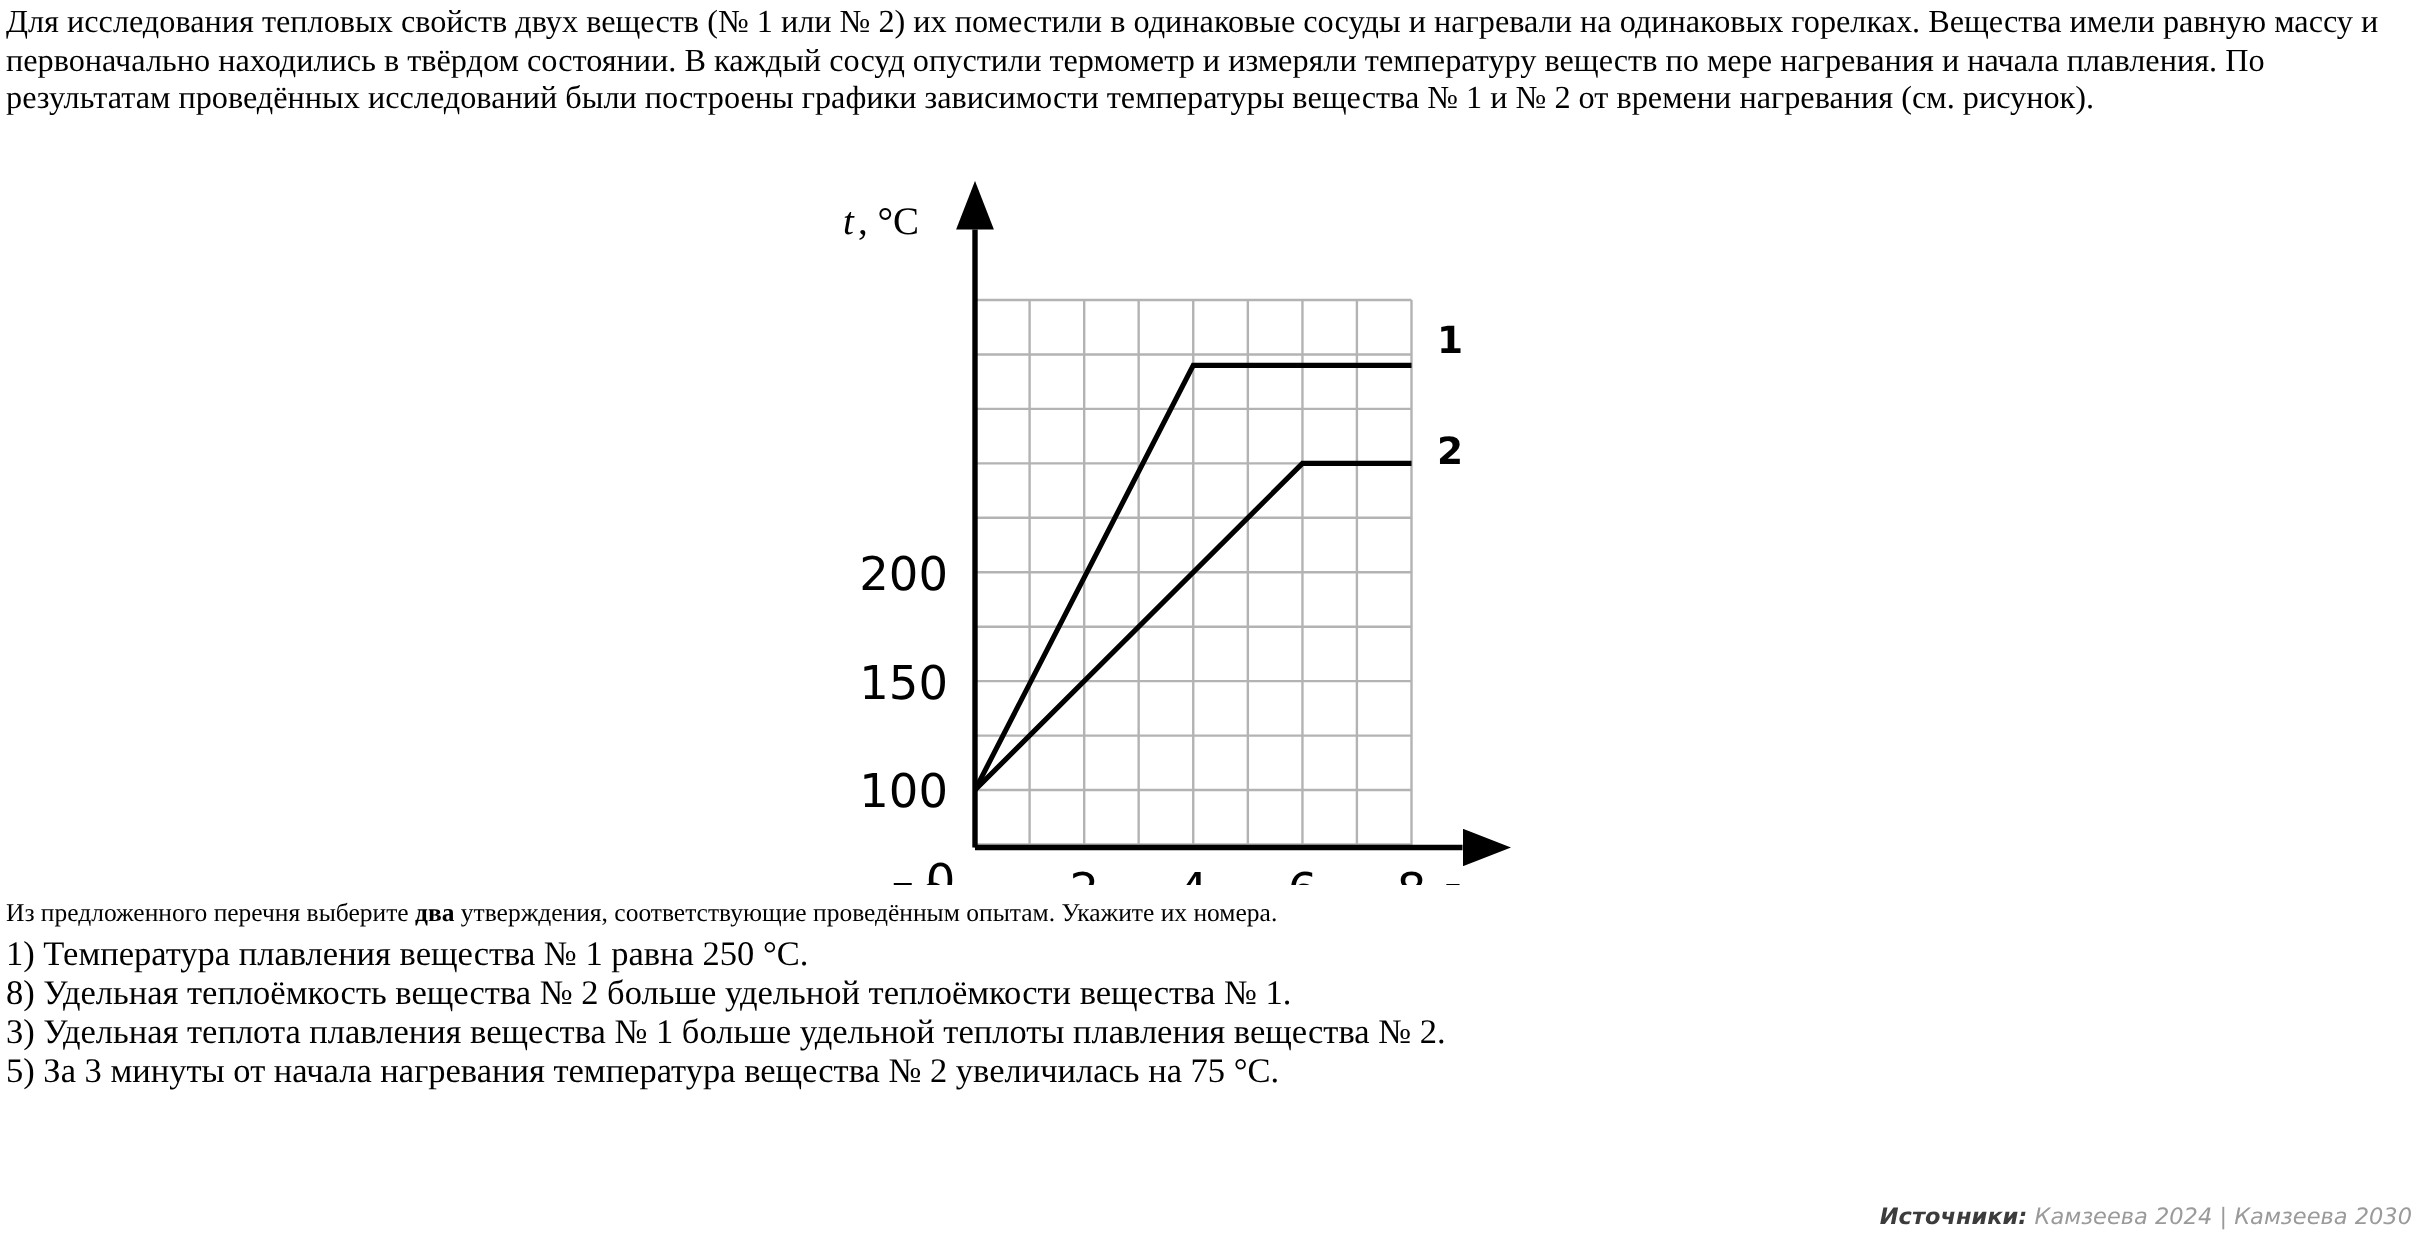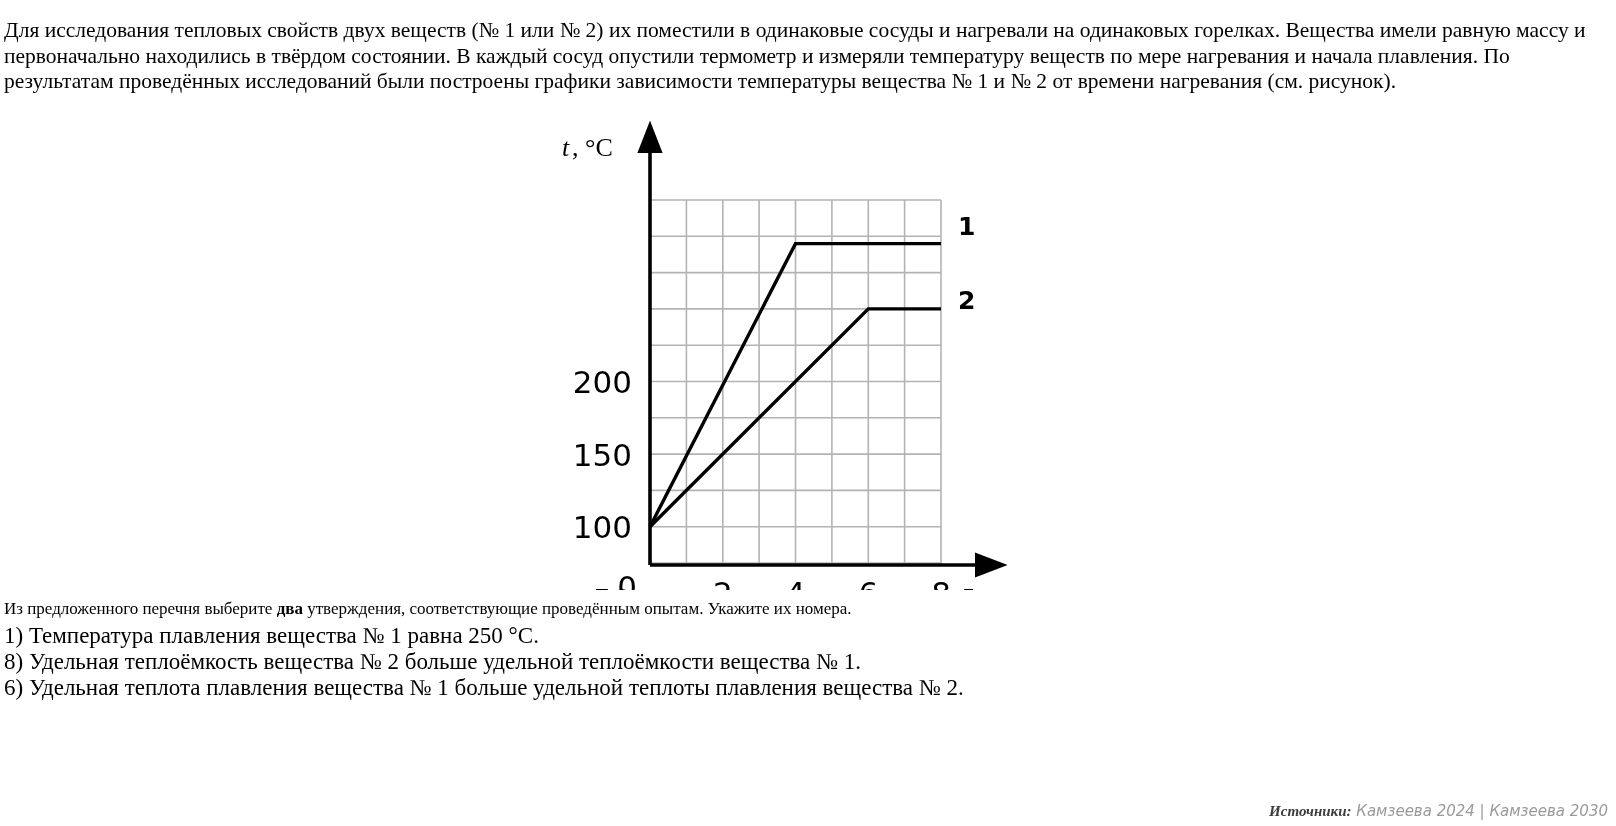--- a/index.html
+++ b/index.html
@@ -19,21 +19,20 @@
   
   #intro {
     position: absolute;
     left: 4px;
     top: 2px;
     width: 1608px;
     font-size: 21.5px;
     line-height: 25.5px;
     text-align: left;
     white-space: pre-wrap;
-    margin-top: 16px;
   }
 
   
   #figure {
     position: absolute;
     left: 0px;
     top: 120px;
     width: 1616px;
     height: 470px;
   }
@@ -70,21 +69,20 @@
     font-family: "DejaVu Sans", "Liberation Sans", sans-serif;
     font-size: 15px;
     font-style: italic;
     color: #9a9a9a;
     white-space: nowrap;
   }
   #footer .src-label {
     color: #3c3c3c;
     font-weight: bold;
     font-style: italic;
-    font-family: Liberation Serif, serif;
   }
 
   
   .axnum {
     font-family: "DejaVu Sans", "Liberation Sans", sans-serif;
     font-size: 31px;
     fill: #000;
   }
   .axtitle-italic {
     font-family: "Liberation Serif", "DejaVu Serif", serif;
@@ -191,18 +189,19 @@
 
 <div id="question">
   <span class="prompt">
     <span>Из предложенного перечня выберите </span><span class="bold">два</span><span> утверждения, соответствующие проведённым опытам. Укажите их номера.</span>
   </span>
 </div>
 
 <div id="options">
   <span class="opt">1) Температура плавления вещества № 1 равна 250 °C.</span>
   <span class="opt">8) Удельная теплоёмкость вещества № 2 больше удельной теплоёмкости вещества № 1.</span>
-  <span class="opt">6) Удельная теплота плавления вещества № 1 больше удельной теплоты плавления вещества № 2.</span>
+  <span class="opt">3) Удельная теплота плавления вещества № 1 больше удельной теплоты плавления вещества № 2.</span>
+  <span class="opt">5) За 3 минуты от начала нагревания температура вещества № 2 увеличилась на 75 °C.</span>
 </div>
 
 <div id="footer">
   <span class="src-label">Источники:</span><span> Камзеева 2024 | Камзеева 2030</span>
 </div>
 
 </body></html>

